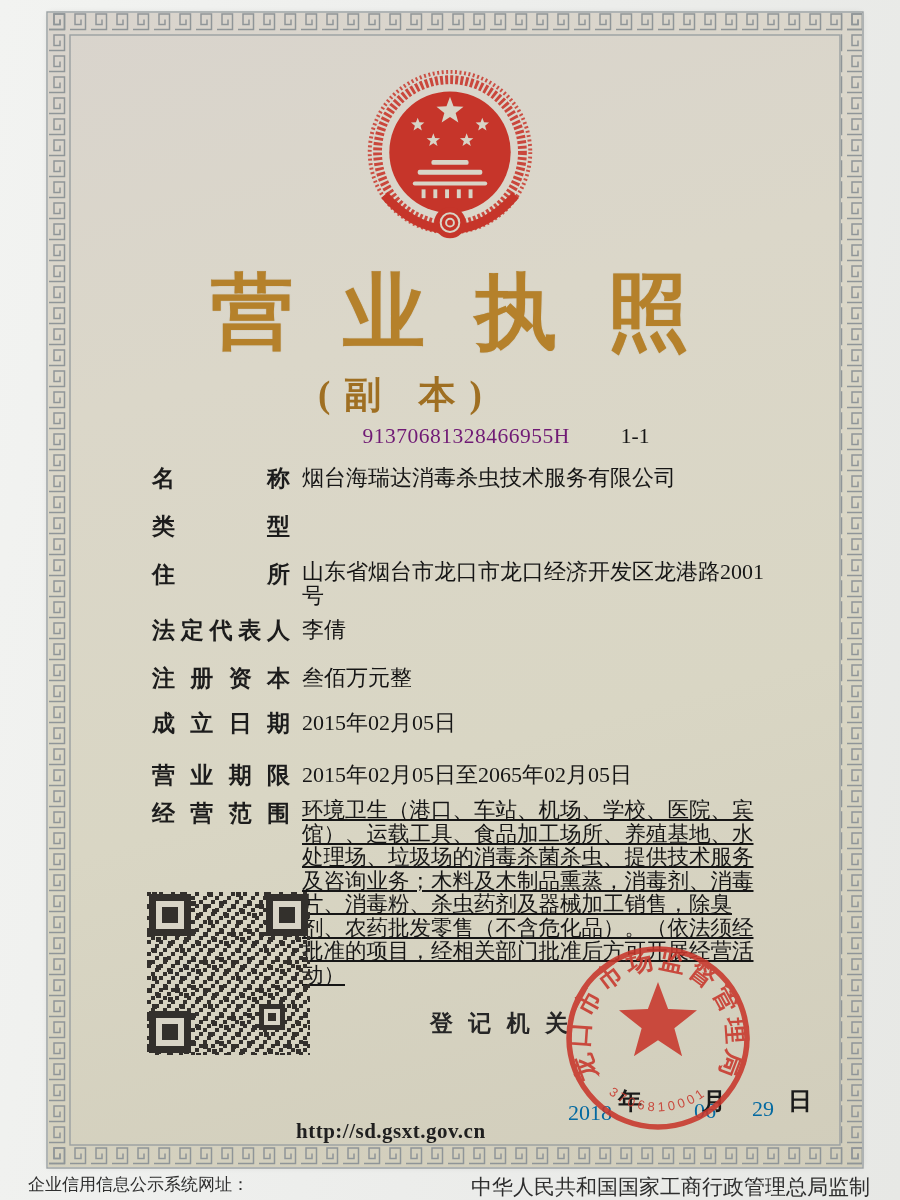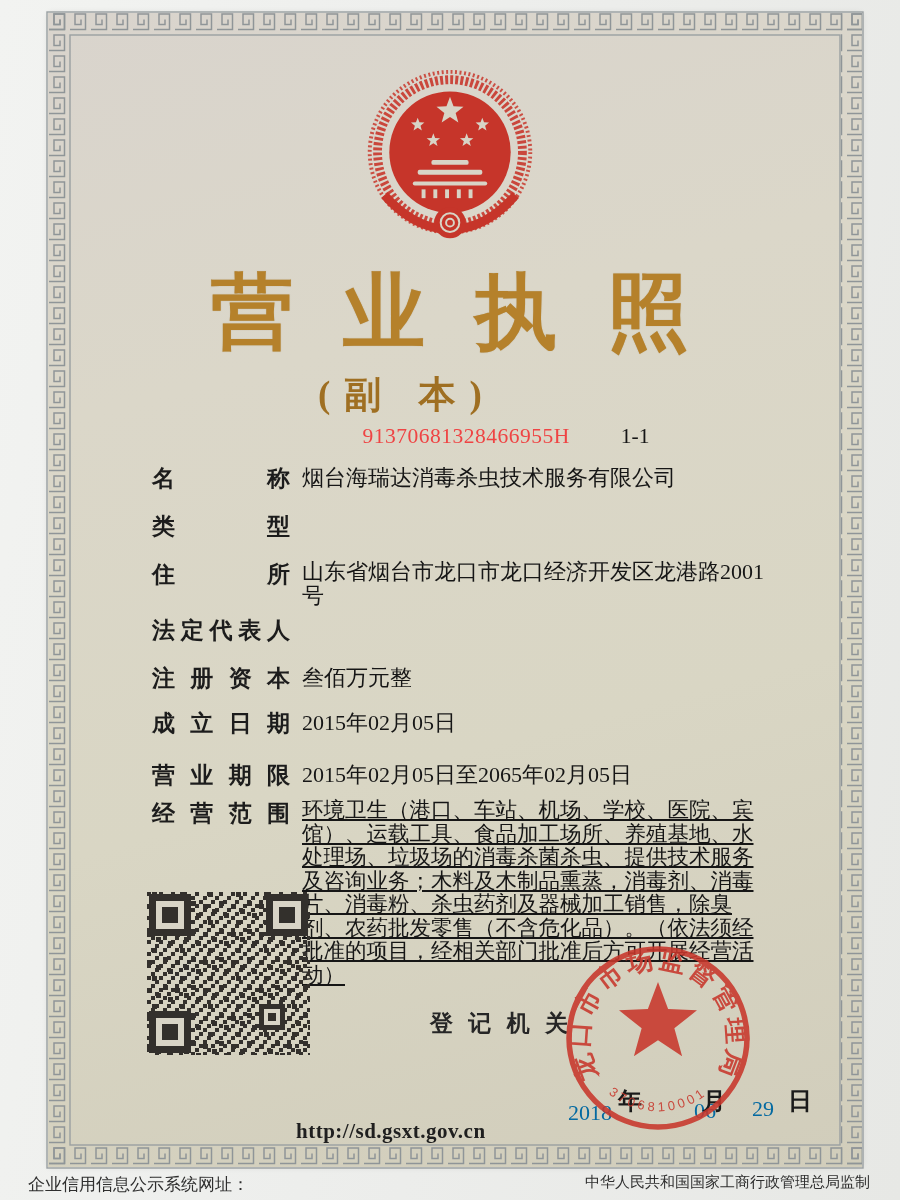--- a/index.html
+++ b/index.html
@@ -24,21 +24,21 @@
   }
   .subtitle {
     position:absolute; left:0; top:370px; width:800px; text-align:center;
     font-size:37px; letter-spacing:14px; text-indent:14px; color:#9f6f22; font-weight:600;
   }
   .codeline {
     position:absolute; left:0; top:424px; width:900px; display:flex;
     justify-content:center; align-items:baseline; transform:translateX(42px);
   }
   .codeline .cclabel { font-family:"Liberation Sans","DejaVu Sans",sans-serif; font-weight:700; font-size:20px; color:#1d1d1d; }
-  .codeline .ccvalue { font-size:21.5px; margin-left:28px; color:#ef4444; letter-spacing:.5px; }
+  .codeline .ccvalue { font-size:21.5px; margin-left:28px; color:#701a75; letter-spacing:.5px; }
   .codeline .ccpage  { font-size:21.5px; margin-left:51px; color:#151515; }
   .fields { position:absolute; left:152px; top:464px; width:612px; }
   .row { display:flex; margin-bottom:20px; }
   .lbl {
     width:138px; flex:none;
     font-family:"Liberation Sans","DejaVu Sans",sans-serif;
     font-weight:700; font-size:23px; color:#1c1c1c; line-height:28px;
   }
   .val { flex:1; padding-left:12px; font-size:22px; line-height:27px; color:#161616; }
   .row.addr { margin-bottom:8px; }
@@ -54,21 +54,21 @@
     font-family:"Liberation Sans","DejaVu Sans",sans-serif;
     font-weight:600; font-size:23px; color:#262626;
   }
   .seal { position:absolute; left:563px; top:943px; opacity:.88; }
   .date-num { position:absolute; font-size:22px; color:#0369a1;margin-top:40px; }
   .date-unit { position:absolute; font-size:24px; font-weight:600; color:#1a1a1a; }
   .yr { left:568px; top:1060px; } .mo { left:694px; top:1058px; } .dy { left:752px; top:1056px; }
   .uy { left:618px; top:1085px; } .um { left:702px; top:1085px; } .ud { left:788px; top:1085px; }
   .url { position:absolute; left:296px; top:1119px; font-size:21px; font-weight:700; color:#1f1f1f; letter-spacing:.5px; }
   .footer-left  { position:absolute; left:28px;  top:1173px; font-size:17px; color:#2e2e2e; }
-  .footer-right { position:absolute; right:30px; top:1173px; font-size:15px; color:#2e2e2e; }
+  .footer-right { position:absolute; right:30px; top:1173px; font-size:21px; color:#2e2e2e; }
 </style>
 </head>
 <body>
 
 <div class="paper"></div>
 
 <svg class="frame-svg" width="818" height="1158" viewBox="0 0 818 1158">
   <defs>
     <pattern id="meander" width="21" height="21" patternUnits="userSpaceOnUse">
       <path d="M3 18.5 H18.5 V3 H8 V13.5 H14 V8.5" fill="none" stroke="#8f9598" stroke-width="1.5"></path>
@@ -141,20 +141,21 @@
     <div class="val">山东省烟台市龙口市龙口经济开发区龙港路2001号</div>
   </div>
   <div class="row">
     <div class="lbl js-chars">
         <span>法</span>
         <span>定</span>
         <span>代</span>
         <span>表</span>
         <span>人</span>
       </div>
+    <div class="val">李倩</div>
   </div>
   <div class="row capital">
     <div class="lbl js-chars">
         <span>注</span>
         <span>册</span>
         <span>资</span>
         <span>本</span>
       </div>
     <div class="val">叁佰万元整</div>
   </div>

